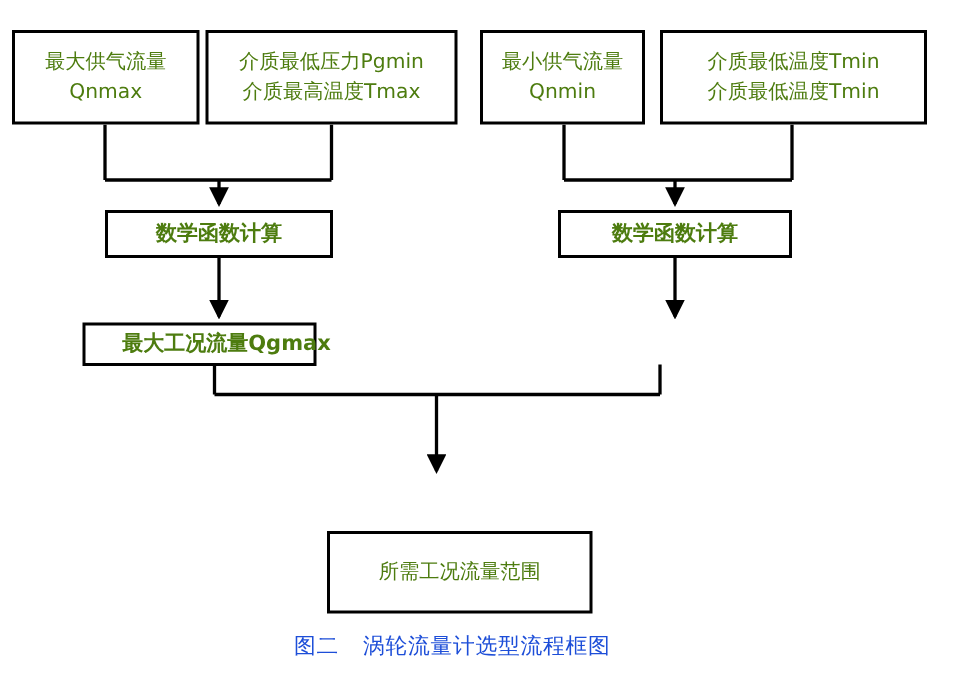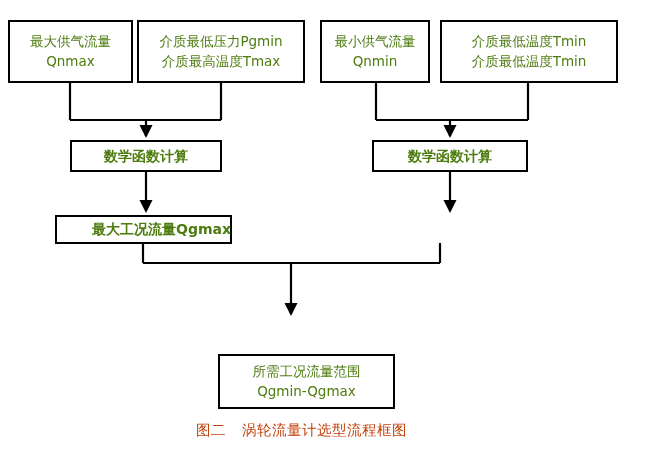--- a/index.html
+++ b/index.html
@@ -41,21 +41,21 @@
   #wires {
     position: absolute;
     left: 0;
     top: 0;
     width: 645px;
     height: 460px;
     pointer-events: none;
   }
   .caption {
     position: absolute;
-    color: #c2410c;
+    color: #1d4ed8;
     font-size: 14.5px;
     white-space: nowrap;
     letter-spacing: 0.5px;
   }
 </style>
 </head>
 <body>
 
 <div id="canvas">
 
@@ -129,27 +129,26 @@
   </div>
 
   <div class="box one-line" style="left:70px; top:140px; width:152px; height:32px;">
     <span class="line">数学函数计算</span>
   </div>
 
   <div class="box one-line" style="left:372px; top:140px; width:156px; height:32px;">
     <span class="line">数学函数计算</span>
   </div>
 
-  <div class="box one-line" style="left:55px; top:215px; width:177px; height:29px;padding-left:36px;">
+  <div class="box one-line" style="left:55px; top:215px; width:156px; height:29px;padding-left:36px;">
     <span class="line">最大工况流量Qgmax</span>
   </div>
 
 
   <div class="box two-line" style="left:218px; top:318px; width:177px; height:55px;margin-top:36px;">
     <span class="line">所需工况流量范围</span>
-    <span class="line">Qgmin-Qgmax</span>
   </div>
 
   <div class="caption" style="left:196px; top:421px;">
     <span>图二</span><span style="display:inline-block; width:16px;"></span><span>涡轮流量计选型流程框图</span>
   </div>
 
 </div>
 
 </body></html>

